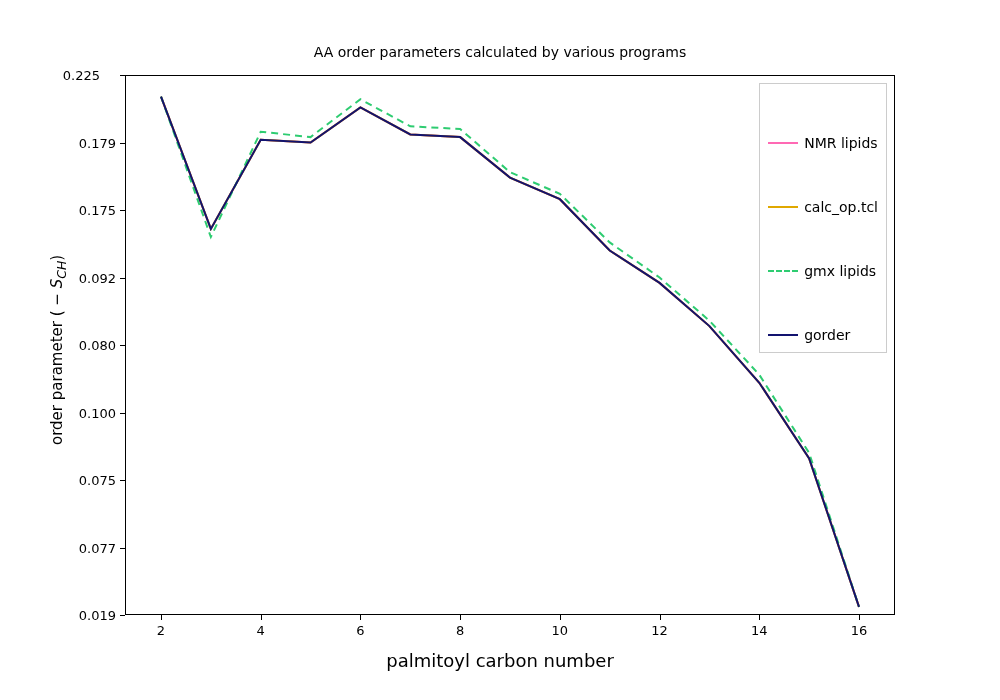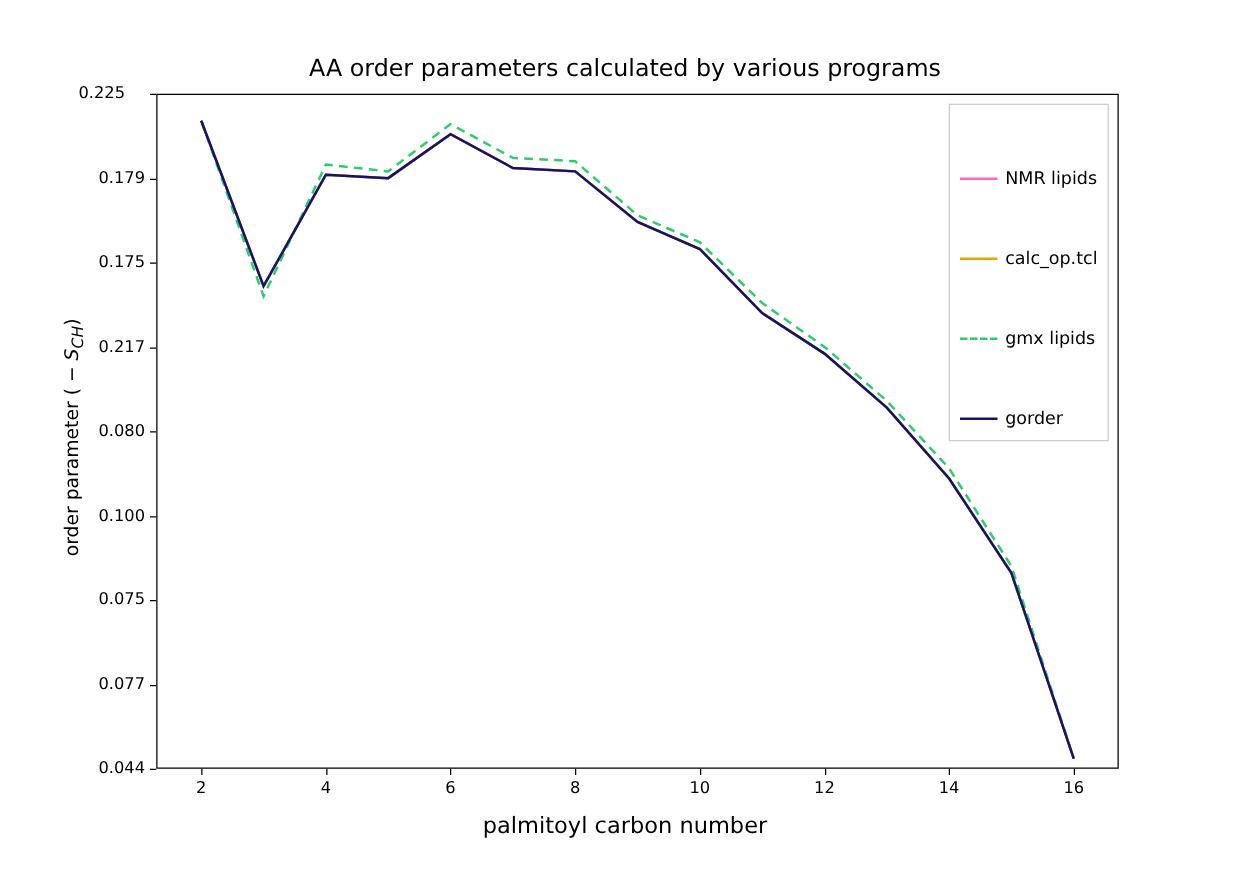--- a/index.html
+++ b/index.html
@@ -13,21 +13,21 @@
   }
   .plot-area {
     position: absolute;
     border: 1px solid black;
     box-sizing: border-box;
   }
   .title {
     position: absolute;
     width: 100%;
     text-align: center;
-    font-size: 19px;
+    font-size: 14px;
   }
   .xlabel {
     position: absolute;
     width: 100%;
     text-align: center;
     font-size: 18px;
   }
   .ylabel {
     position: absolute;
     transform: rotate(-90deg);
@@ -134,29 +134,29 @@
 <div class="tick-x" style="left: 460.143px; top: 623px;">8</div>
 <div class="tick-mark-x" style="left: 559.857px; top: 615px;"></div>
 <div class="tick-x" style="left: 559.857px; top: 623px;">10</div>
 <div class="tick-mark-x" style="left: 659.571px; top: 615px;"></div>
 <div class="tick-x" style="left: 659.571px; top: 623px;">12</div>
 <div class="tick-mark-x" style="left: 759.286px; top: 615px;"></div>
 <div class="tick-x" style="left: 759.286px; top: 623px;">14</div>
 <div class="tick-mark-x" style="left: 859px; top: 615px;"></div>
 <div class="tick-x" style="left: 859px; top: 623px;">16</div>
 <div class="tick-mark-y" style="left: 120px; top: 615px;"></div>
-<div class="tick-y" style="left: 70px; width: 46px; top: 615px;">0.044</div>
+<div class="tick-y" style="left: 70px; width: 46px; top: 615px;">0.019</div>
 <div class="tick-mark-y" style="left: 120px; top: 547.5px;"></div>
 <div class="tick-y" style="left: 70px; width: 46px; top: 547.5px;">0.077</div>
 <div class="tick-mark-y" style="left: 120px; top: 480px;"></div>
 <div class="tick-y" style="left: 70px; width: 46px; top: 480px;">0.075</div>
 <div class="tick-mark-y" style="left: 120px; top: 412.5px;"></div>
 <div class="tick-y" style="left: 70px; width: 46px; top: 412.5px;">0.100</div>
 <div class="tick-mark-y" style="left: 120px; top: 345px;"></div>
 <div class="tick-y" style="left: 70px; width: 46px; top: 345px;">0.080</div>
 <div class="tick-mark-y" style="left: 120px; top: 277.5px;"></div>
-<div class="tick-y" style="left: 70px; width: 46px; top: 277.5px;">0.217</div>
+<div class="tick-y" style="left: 70px; width: 46px; top: 277.5px;">0.092</div>
 <div class="tick-mark-y" style="left: 120px; top: 210px;"></div>
 <div class="tick-y" style="left: 70px; width: 46px; top: 210px;">0.175</div>
 <div class="tick-mark-y" style="left: 120px; top: 142.5px;"></div>
 <div class="tick-y" style="left: 70px; width: 46px; top: 142.5px;">0.179</div>
 <div class="tick-mark-y" style="left: 120px; top: 75px;"></div>
 <div class="tick-y" style="left: 54px; width: 46px; top: 75px;">0.225</div>
 
 </body></html>

